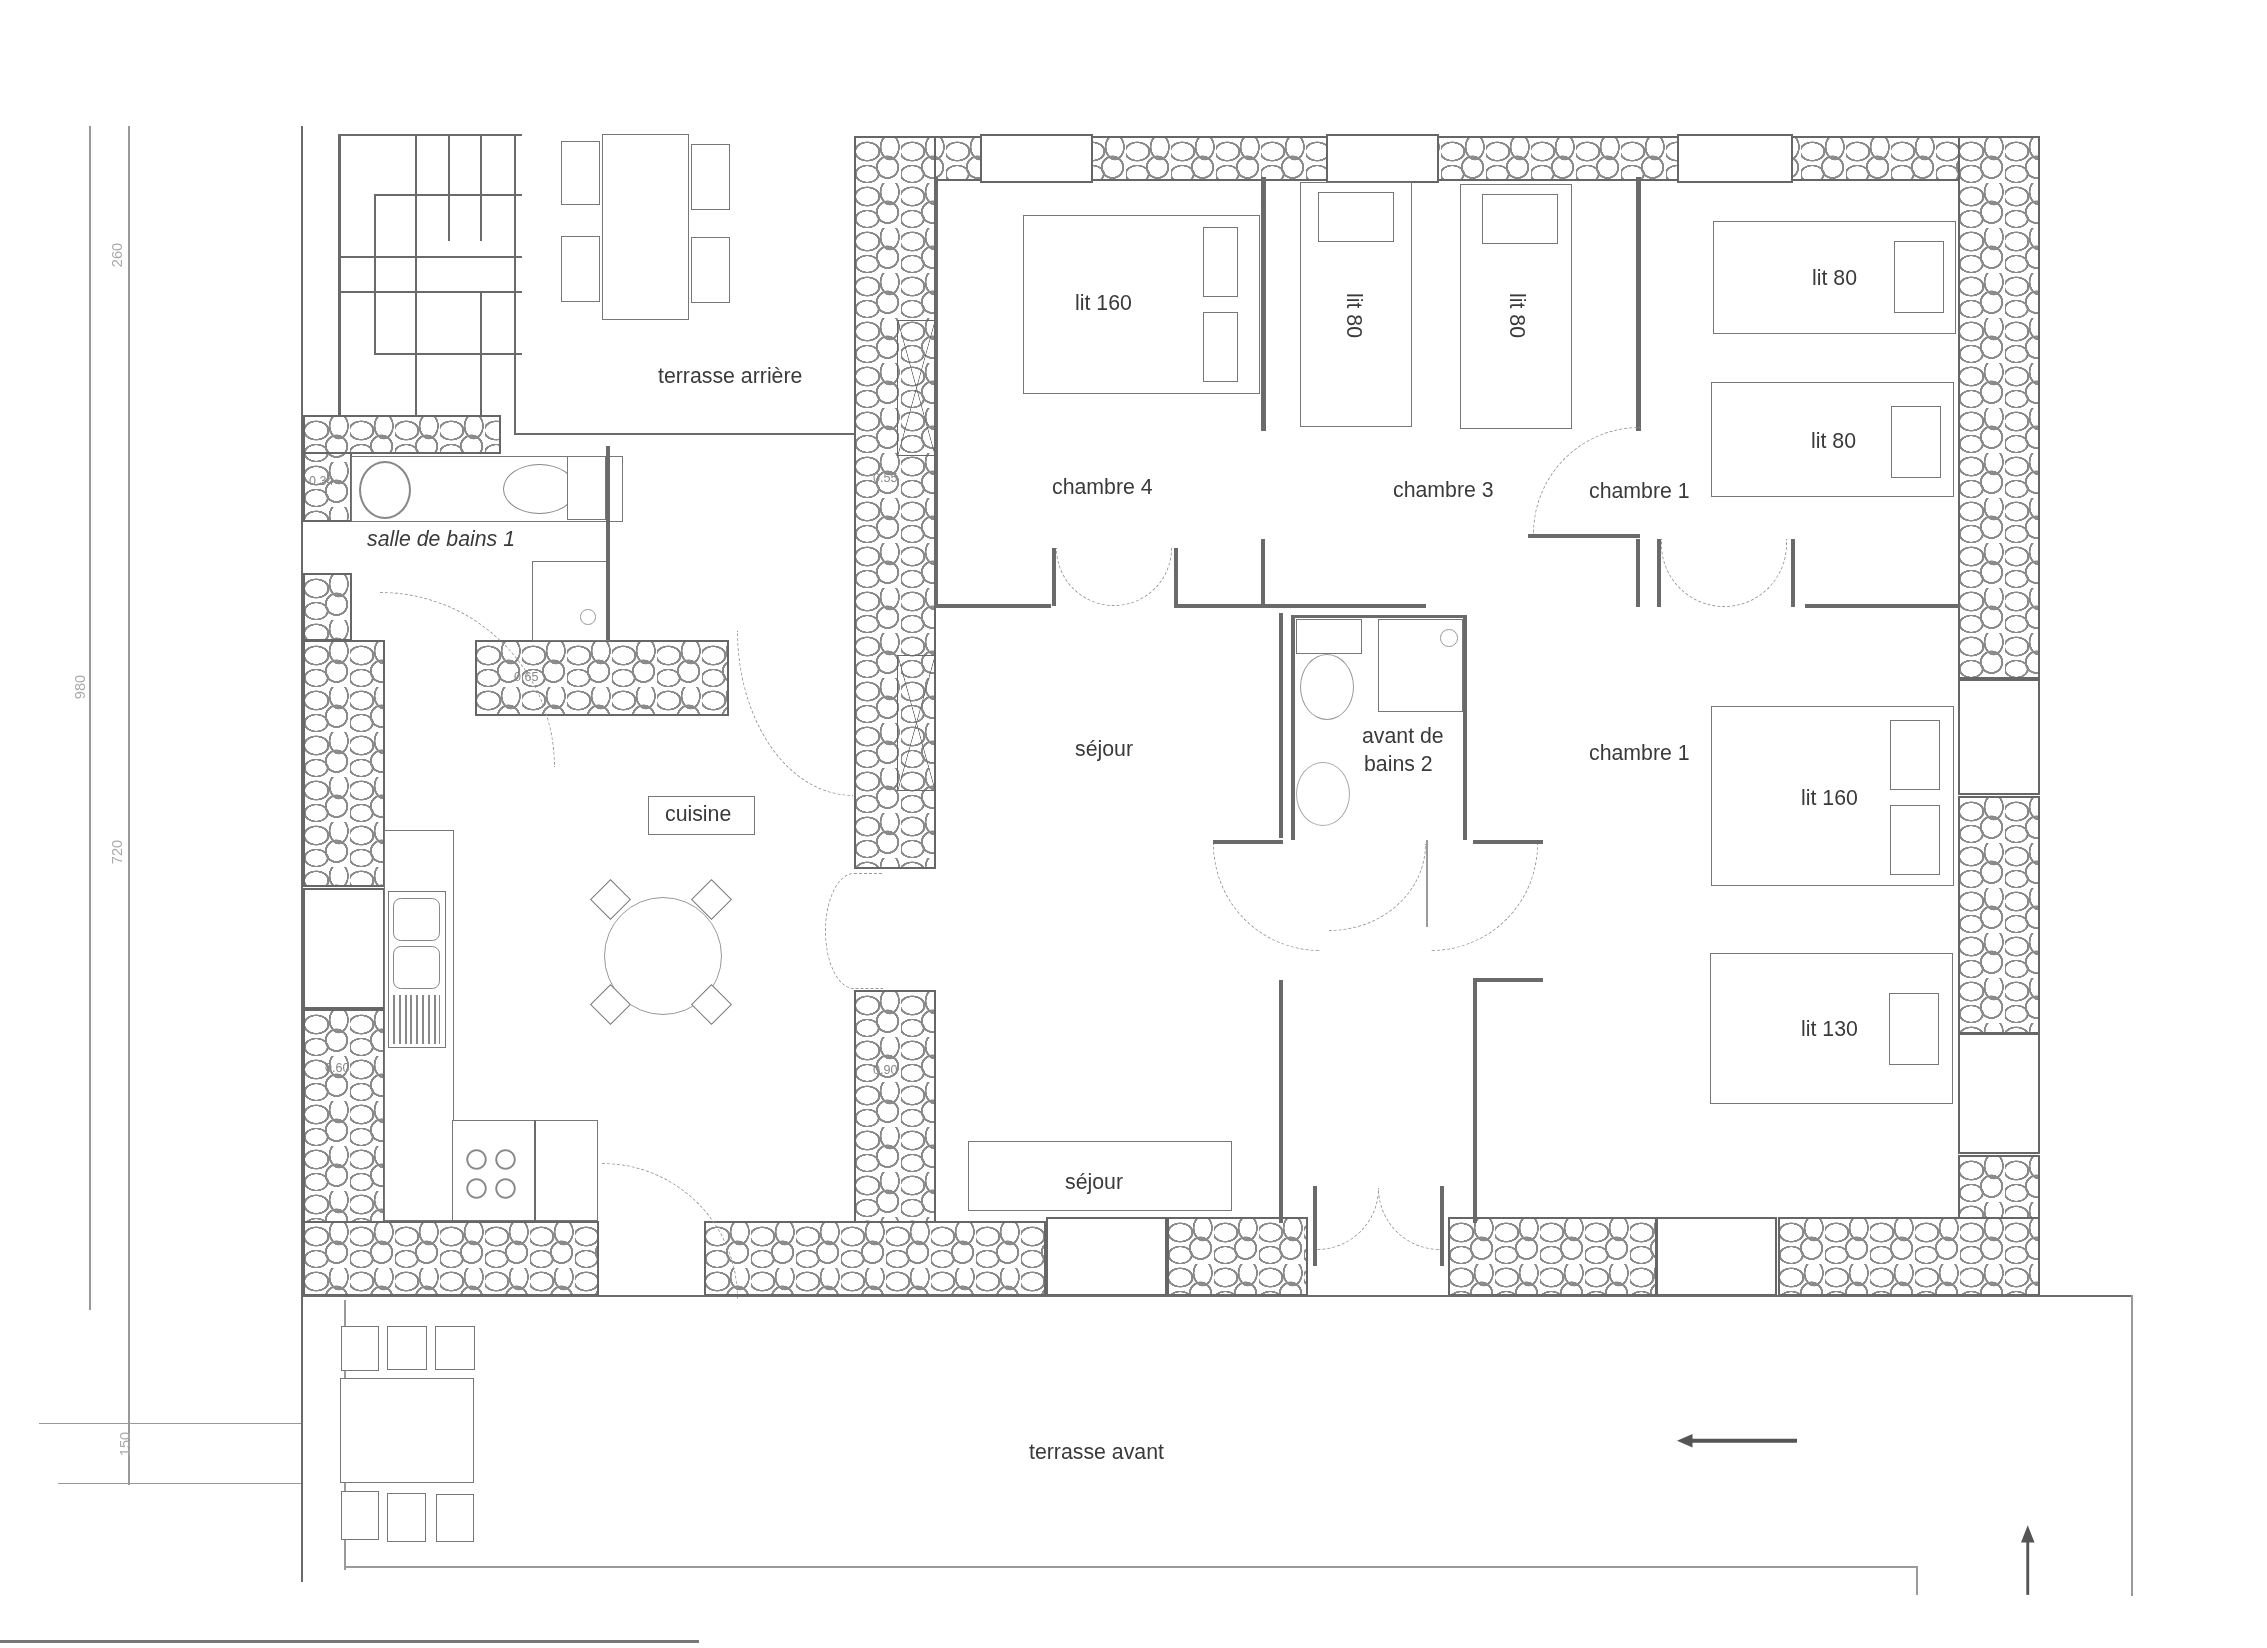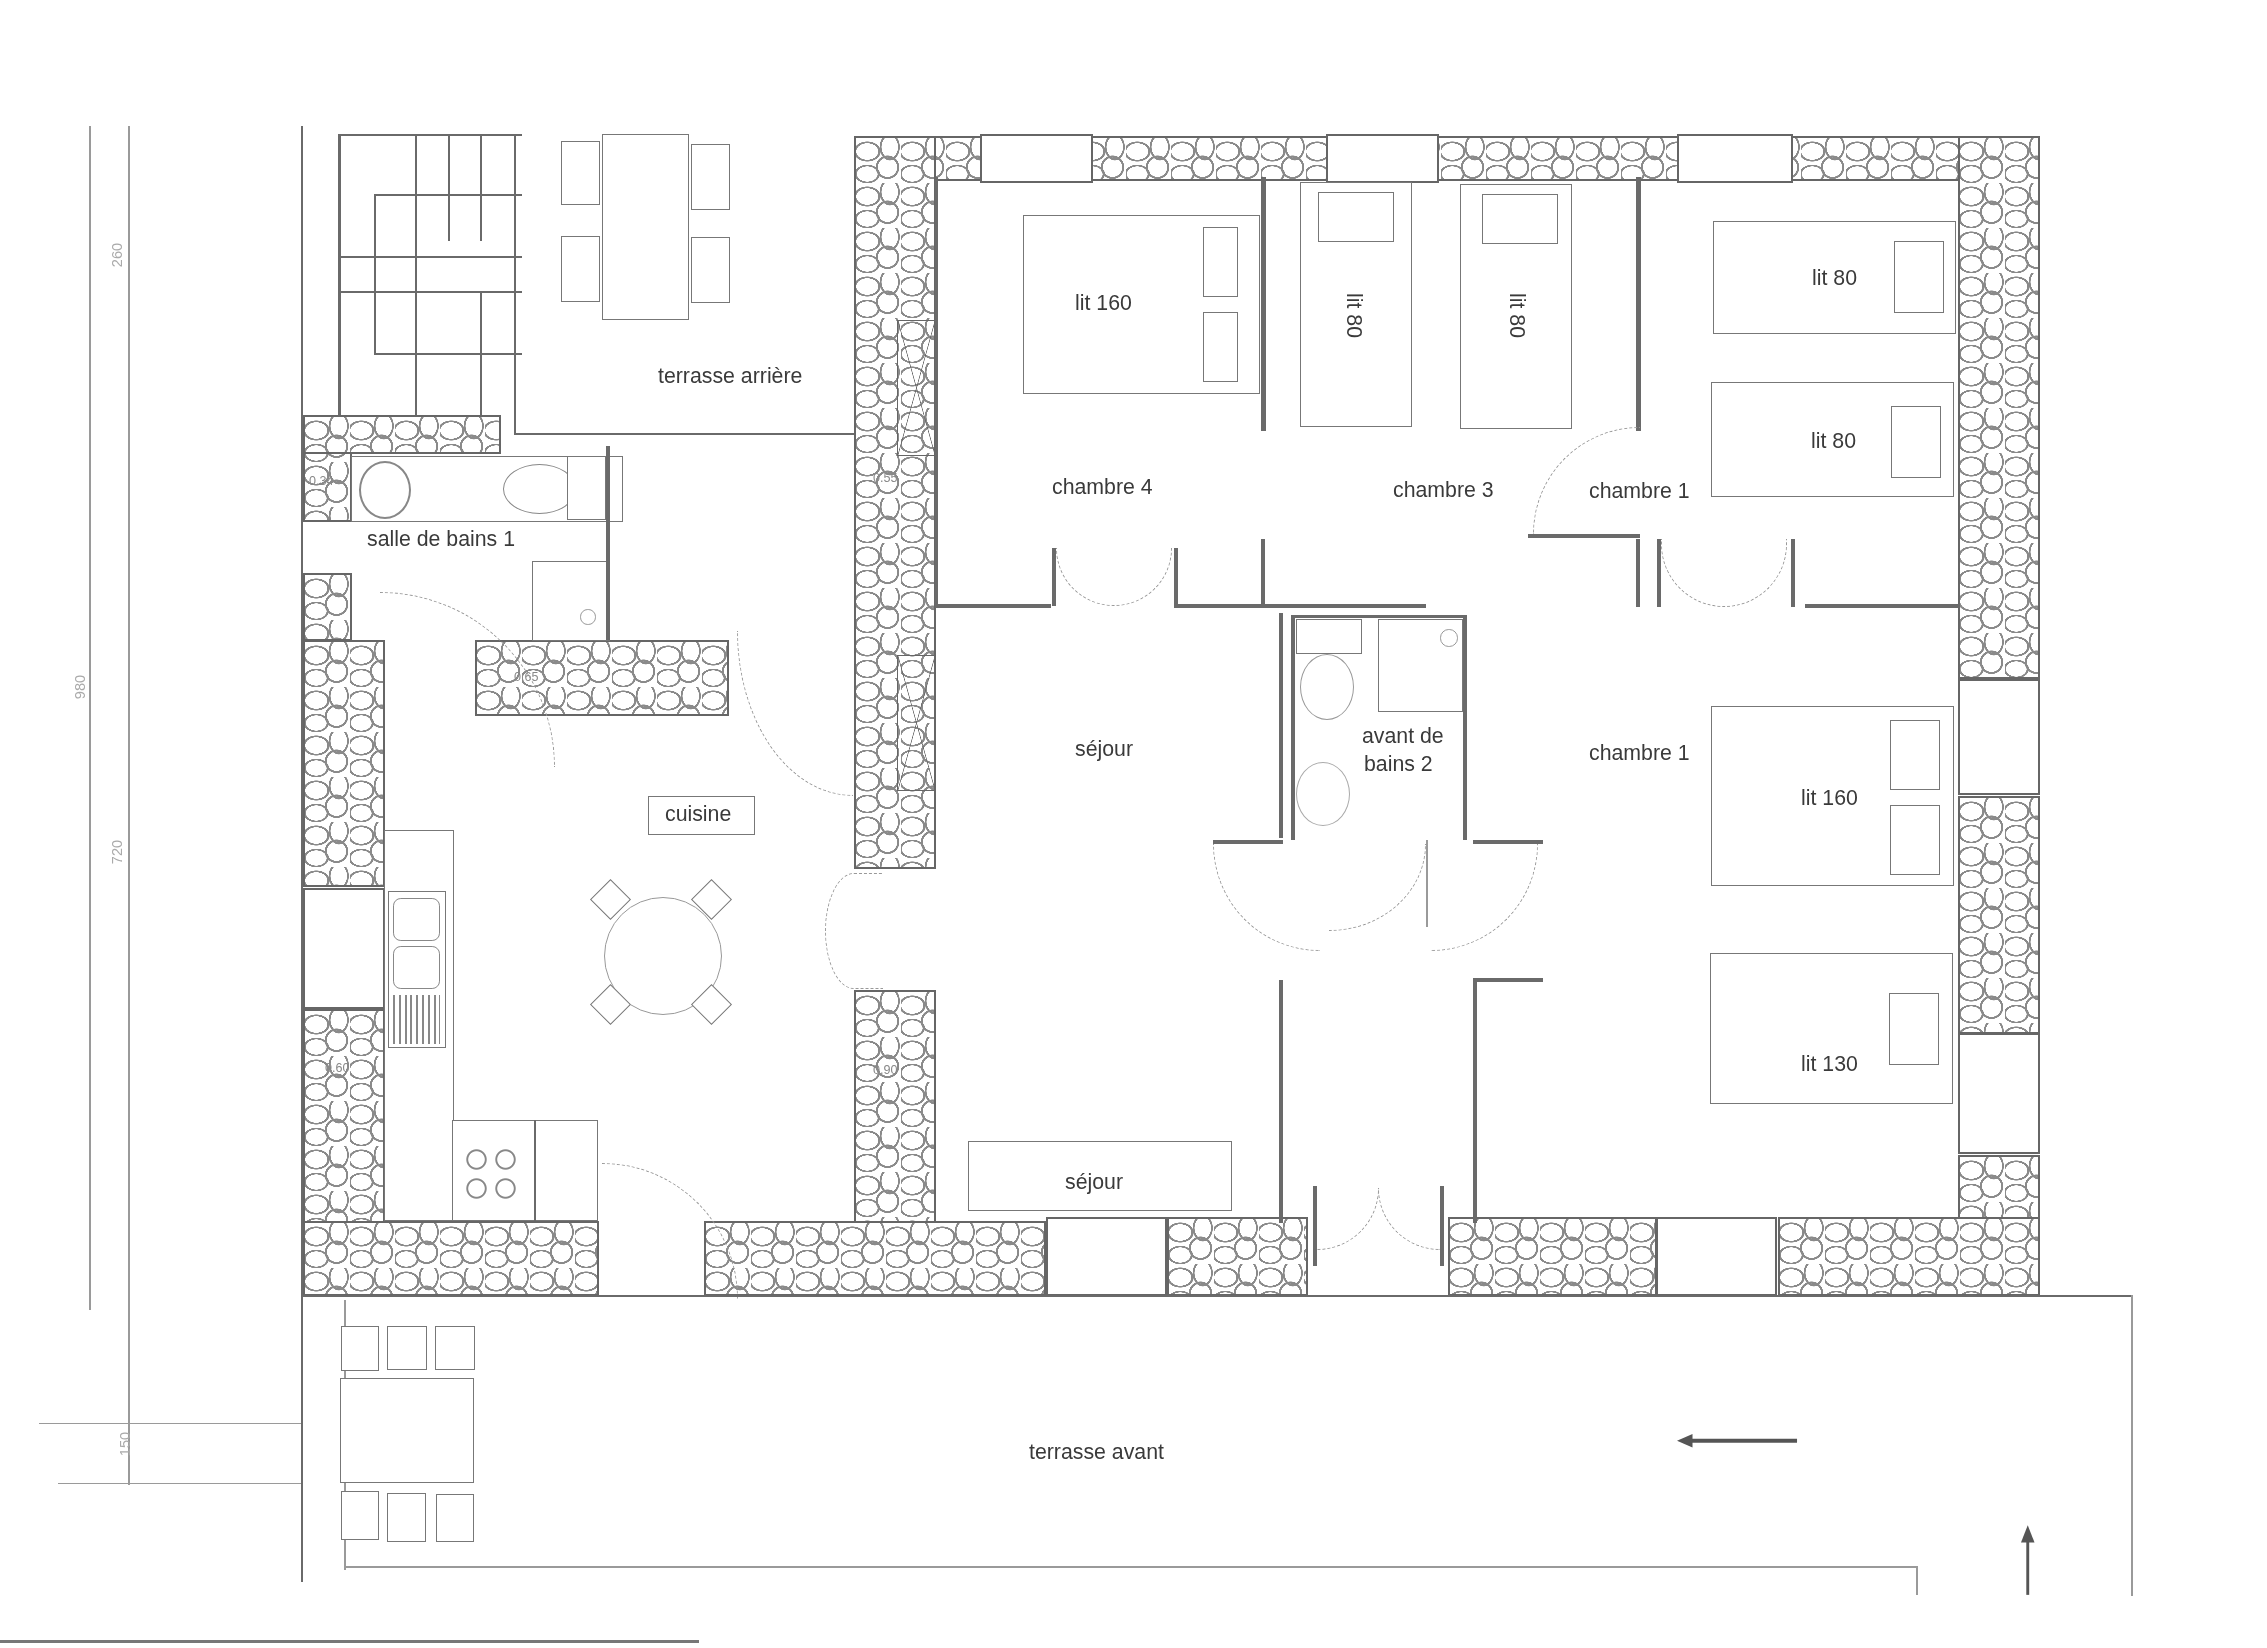--- a/index.html
+++ b/index.html
@@ -93,21 +93,21 @@
 <div class="win" style="left:1046px;top:1217px;width:121px;height:79px;"></div>
 <div class="stone" style="left:1167px;top:1217px;width:141px;height:79px;"></div>
 <div class="stone" style="left:1448px;top:1217px;width:209px;height:79px;"></div>
 <div class="win" style="left:1656px;top:1217px;width:121px;height:79px;"></div>
 <div class="stone" style="left:1778px;top:1217px;width:262px;height:79px;"></div>
 
 <div class="box" style="left:351px;top:456px;width:272px;height:66px;"></div>
 <div class="abs" style="left:359px;top:461px;width:52px;height:58px;border:2.9px solid #888;border-radius:50%;box-sizing:border-box;"></div>
 <div class="abs" style="left:503px;top:464px;width:73px;height:50px;border:1.9px solid #888;border-radius:50%;box-sizing:border-box;"></div>
 <div class="box" style="left:567px;top:456px;width:39px;height:64px;"></div>
-<div class="lbl" style="left:367px;top:527px;">salle de bains 1</div>
+<div class="lbl" style="left:367px;top:527px;font-style:italic;">salle de bains 1</div>
 <div class="box" style="left:532px;top:561px;width:78px;height:80px;"></div>
 <div class="abs" style="left:580px;top:609px;width:15.5px;height:15.5px;border:1.9px solid #999;border-radius:50%;box-sizing:border-box;"></div>
 <div class="line" style="left:606px;top:446px;width:3.9px;height:194px;"></div>
 <div class="door-arc" style="left:380px;top:592px;width:175px;height:175px;border-radius:0 100% 0 0;border-left:none;border-bottom:none;"></div>
 
 <div class="box" style="left:384px;top:830px;width:70px;height:391px;"></div>
 <div class="box" style="left:388px;top:891px;width:58px;height:157px;"></div>
 <div class="abs" style="left:393px;top:898px;width:47px;height:43px;border:1.9px solid #888;border-radius:7.8px;box-sizing:border-box;"></div>
 <div class="abs" style="left:393px;top:946px;width:47px;height:43px;border:1.9px solid #888;border-radius:7.8px;box-sizing:border-box;"></div>
 <div class="abs" style="left:393px;top:995px;width:47px;height:49px;background:repeating-linear-gradient(90deg,#888 0 1.9px,transparent 1.9px 5.8px);"></div>
@@ -196,21 +196,21 @@
 <div class="door-arc" style="left:1378px;top:1188px;width:62px;height:62px;border-radius:0 0 0 100%;border-top:none;border-right:none;"></div>
 
 <div class="line" style="left:1473px;top:980px;width:3.9px;height:243px;"></div>
 <div class="line" style="left:1473px;top:978px;width:70px;height:3.9px;"></div>
 <div class="box" style="left:1711px;top:706px;width:243px;height:180px;"></div>
 <div class="box" style="left:1890px;top:720px;width:50px;height:70px;"></div>
 <div class="box" style="left:1890px;top:805px;width:50px;height:70px;"></div>
 <div class="lbl" style="left:1801px;top:786px;">lit 160</div>
 <div class="box" style="left:1710px;top:953px;width:243px;height:151px;"></div>
 <div class="box" style="left:1889px;top:993px;width:50px;height:72px;"></div>
-<div class="lbl" style="left:1801px;top:1052px;">lit 130</div>
+<div class="lbl" style="left:1801px;top:1017px;">lit 130</div>
 <div class="lbl" style="left:1589px;top:741px;">chambre 1</div>
 
 <div class="line" style="left:303px;top:1295px;width:1830px;height:1.9px;"></div>
 <div class="thin" style="left:344px;top:1300px;width:1.9px;height:270px;"></div>
 <div class="thin" style="left:2131px;top:1295px;width:1.9px;height:301px;"></div>
 <div class="thin" style="left:344px;top:1566px;width:1572px;height:1.9px;"></div>
 <div class="thin" style="left:1916px;top:1566px;width:1.9px;height:29px;"></div>
 <div class="box" style="left:340px;top:1378px;width:134px;height:105px;"></div>
 <div class="box" style="left:341px;top:1326px;width:38px;height:45px;"></div>
 <div class="box" style="left:387px;top:1326px;width:40px;height:44px;"></div>

